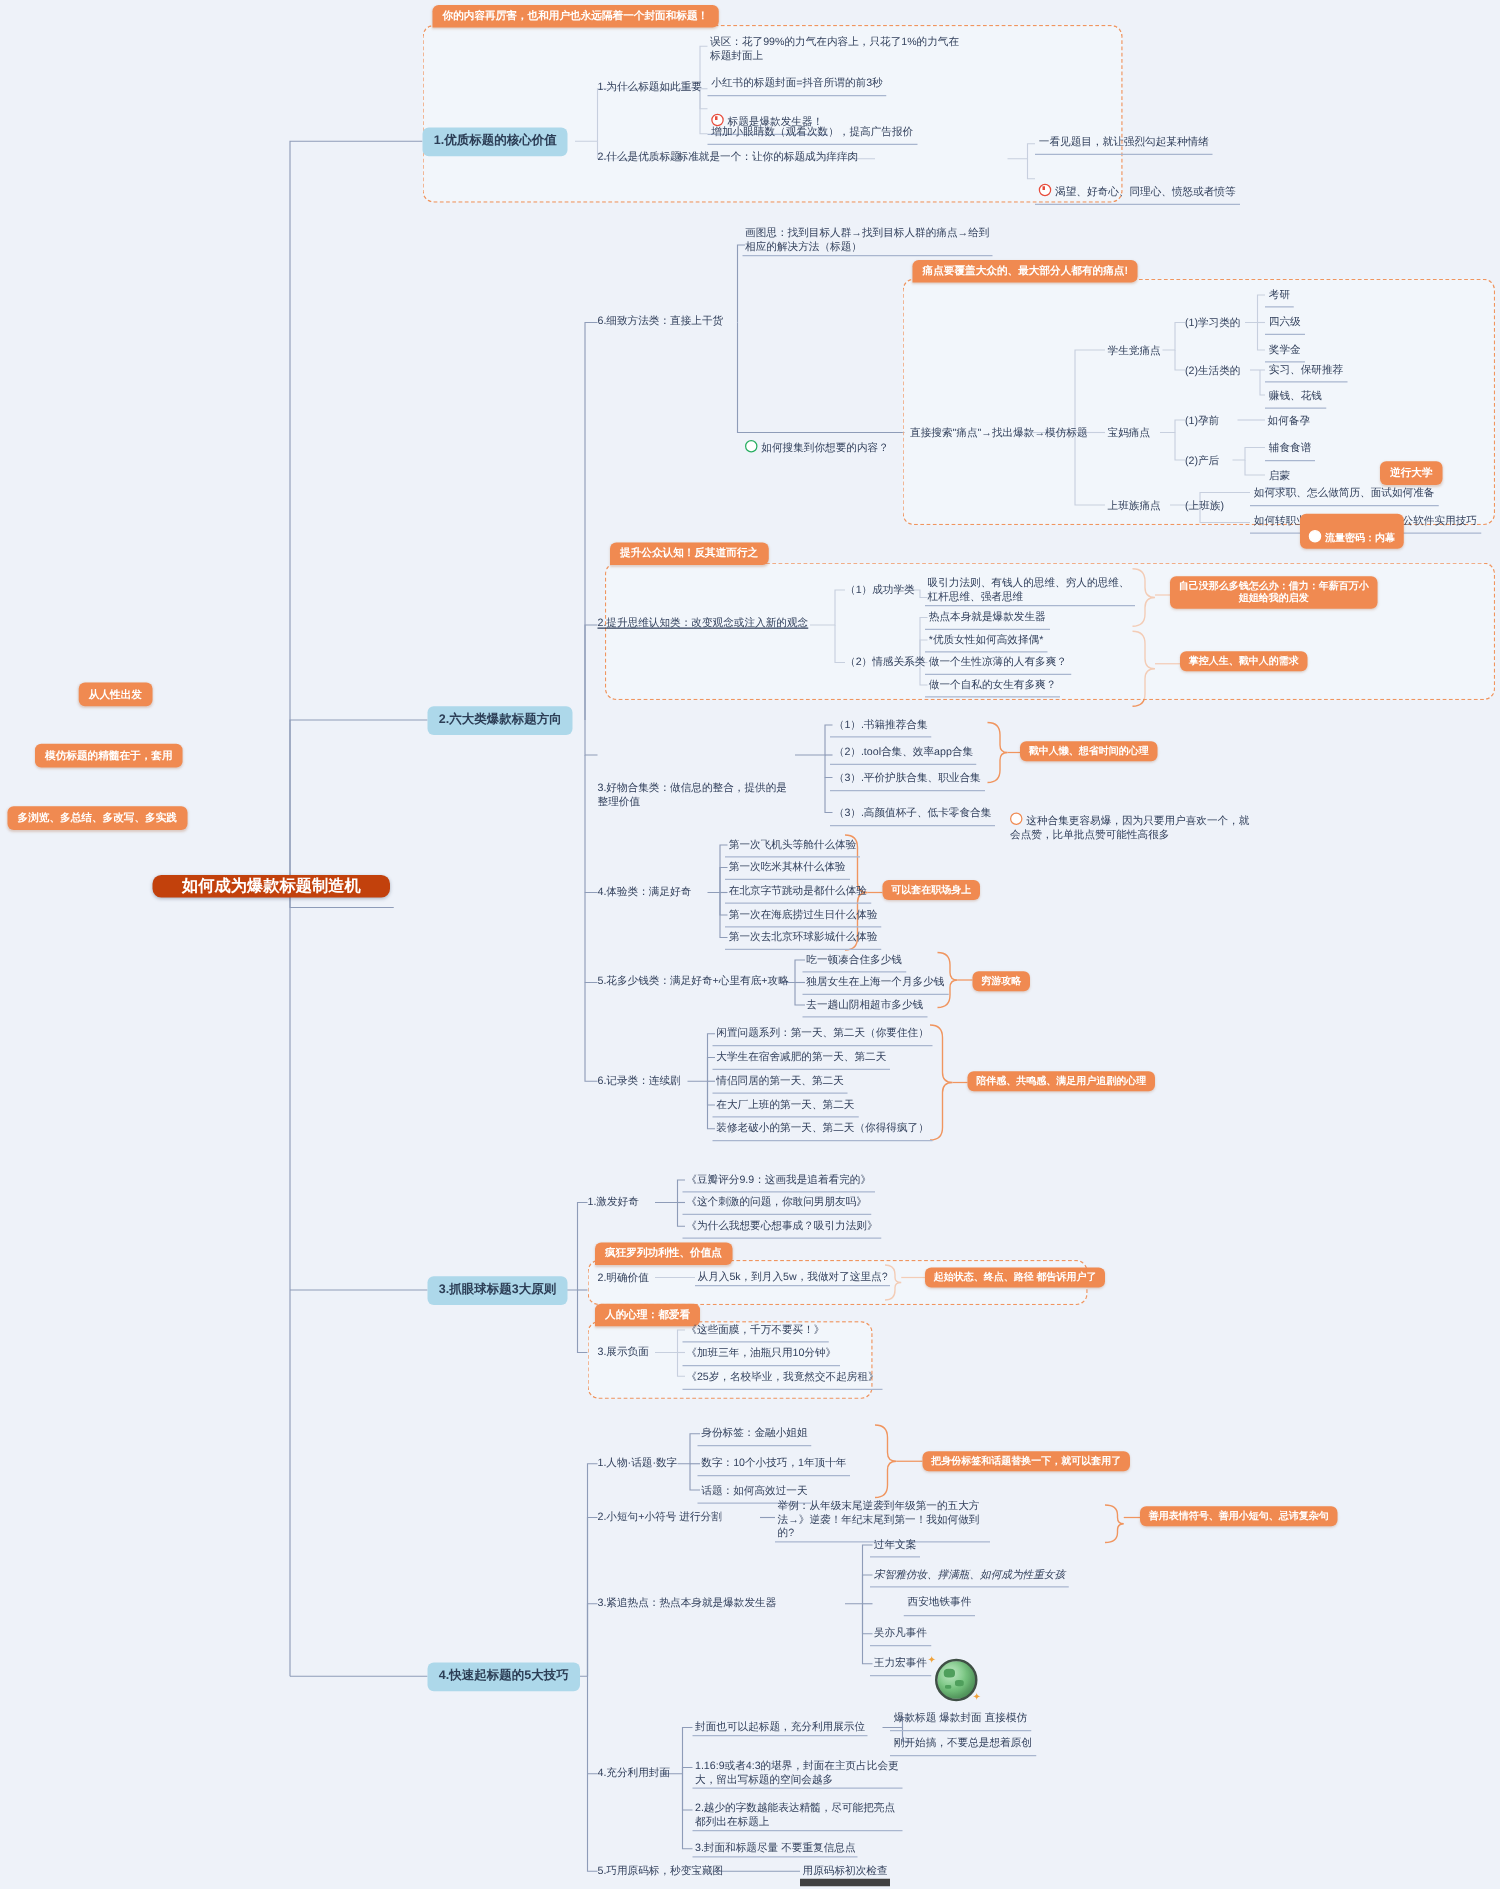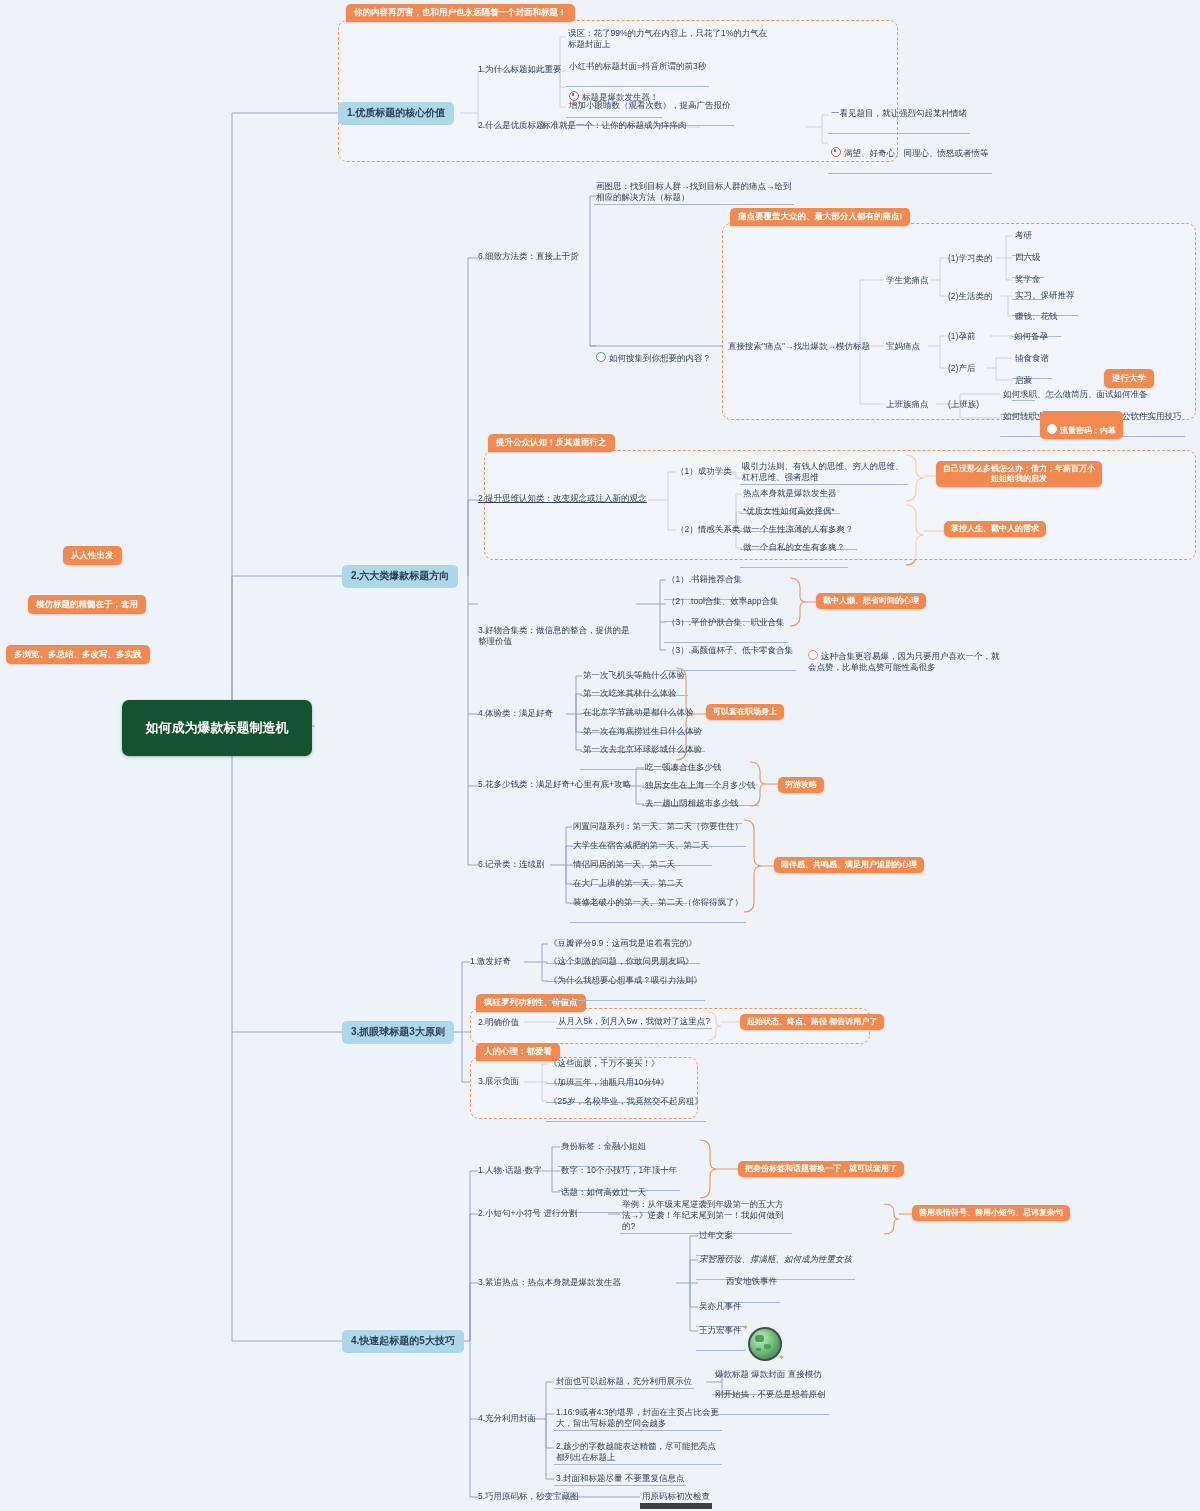--- a/index.html
+++ b/index.html
@@ -19,33 +19,33 @@
   .node{
     position:absolute;
     box-sizing:border-box;
     line-height:1.28;
     white-space:pre-line;
   }
 
   
   .leaf{
     color:#32405c;
-    padding:1px 3px 14px 3px;
+    padding:1px 3px 4px 3px;
     border-bottom:1px solid #a9b6cf;
   }
   .plain{ color:#32405c; padding:1px 2px; }
 
   
   .root{
-    background:#14532d;
+    background:#c2410c;
     color:#fff;
     font-size:13px;
     font-weight:bold;
     border-radius:7px;
-    padding:19px 12px;
+    padding:0 12px;
     text-align:center;
     box-shadow:0 1px 3px rgba(40,60,90,.35);
     line-height:1.35;
   }
 
   
   .pill{
     background:#add8ea;
     color:#2c3e56;
     border-radius:5px;

